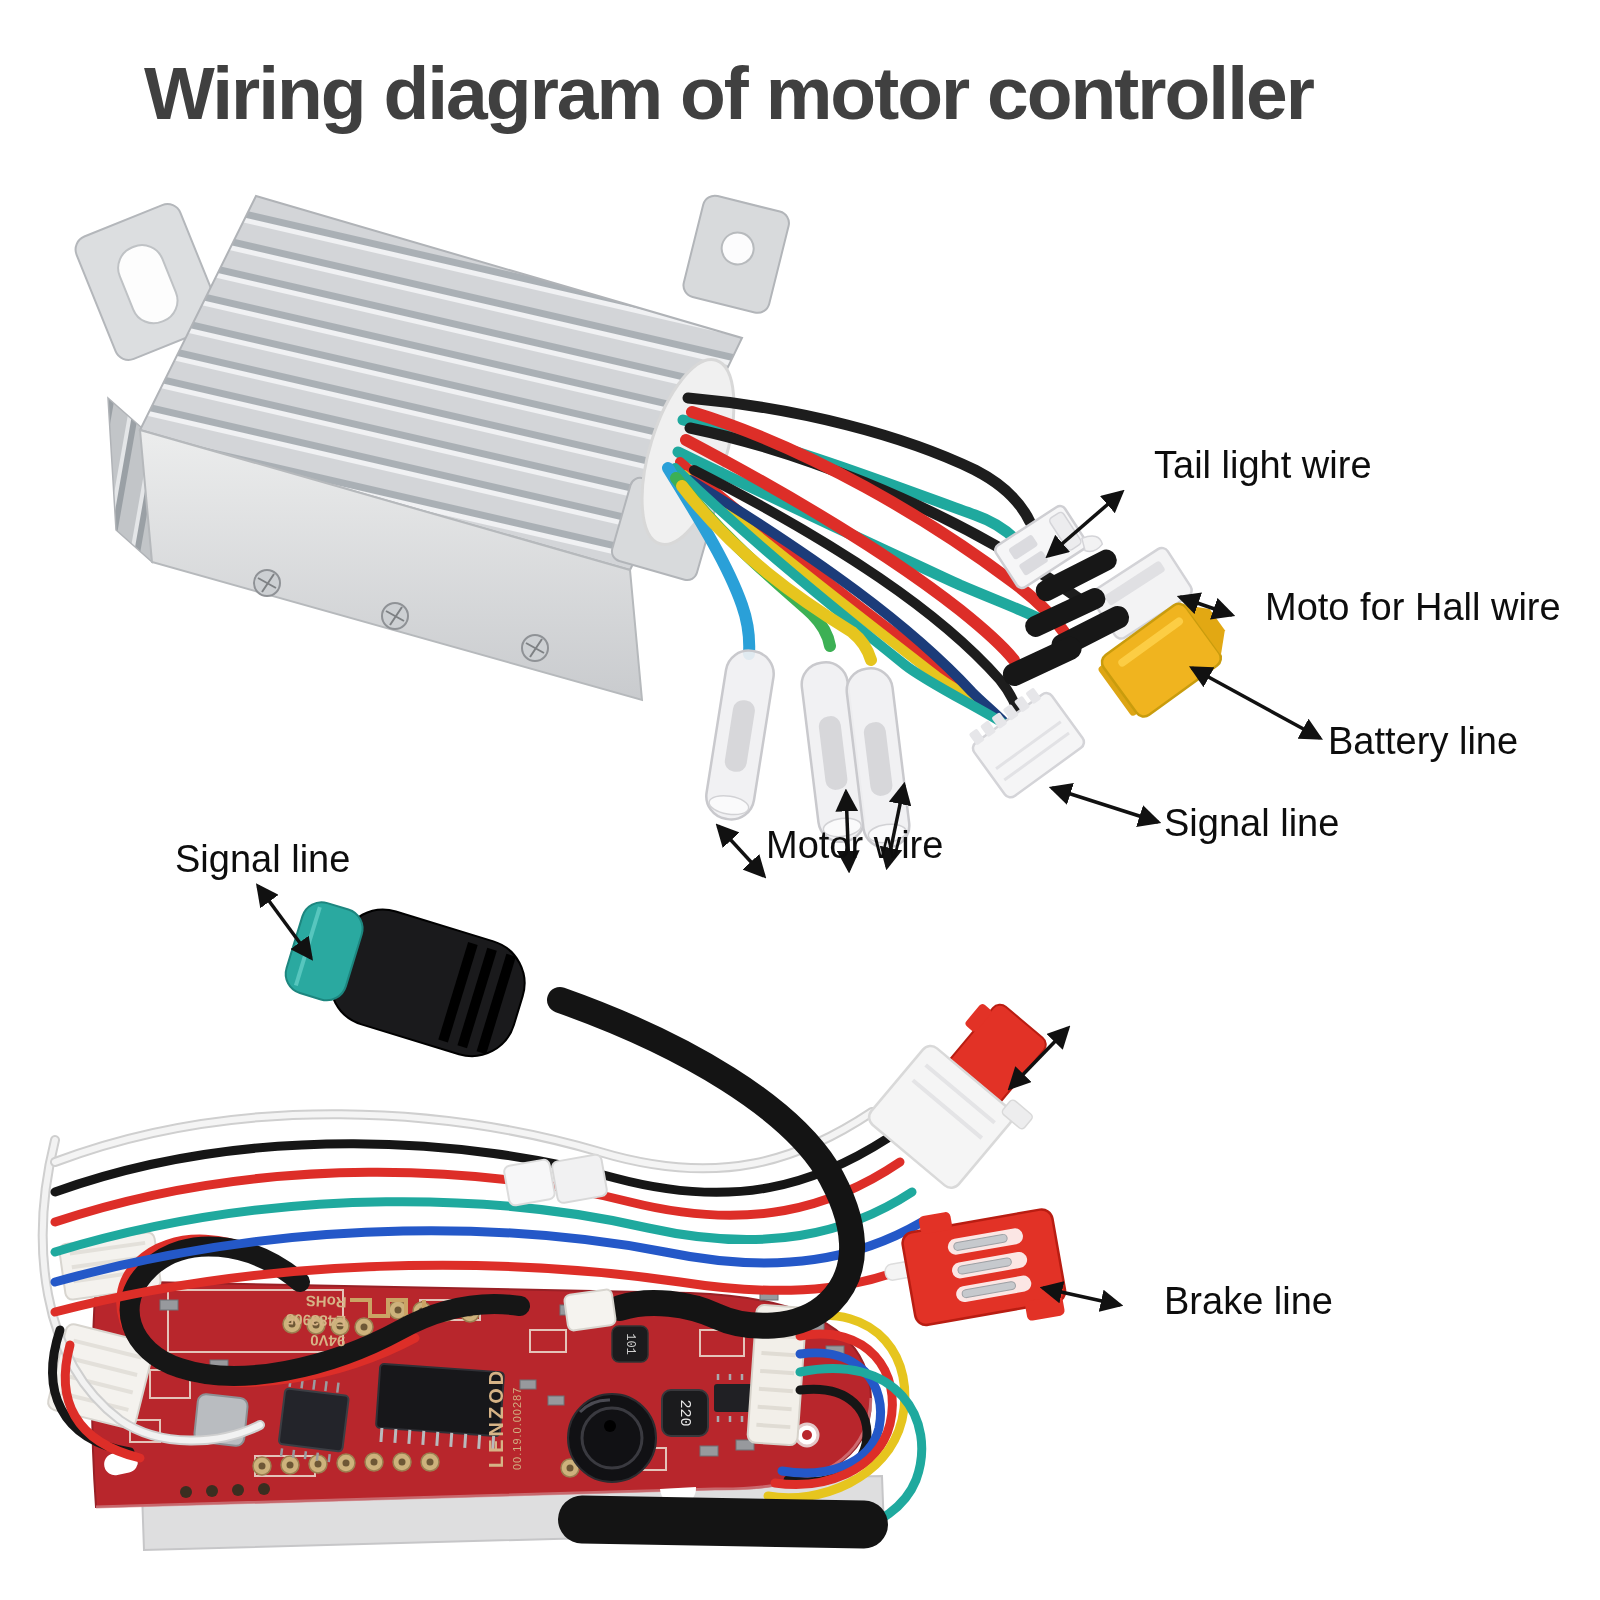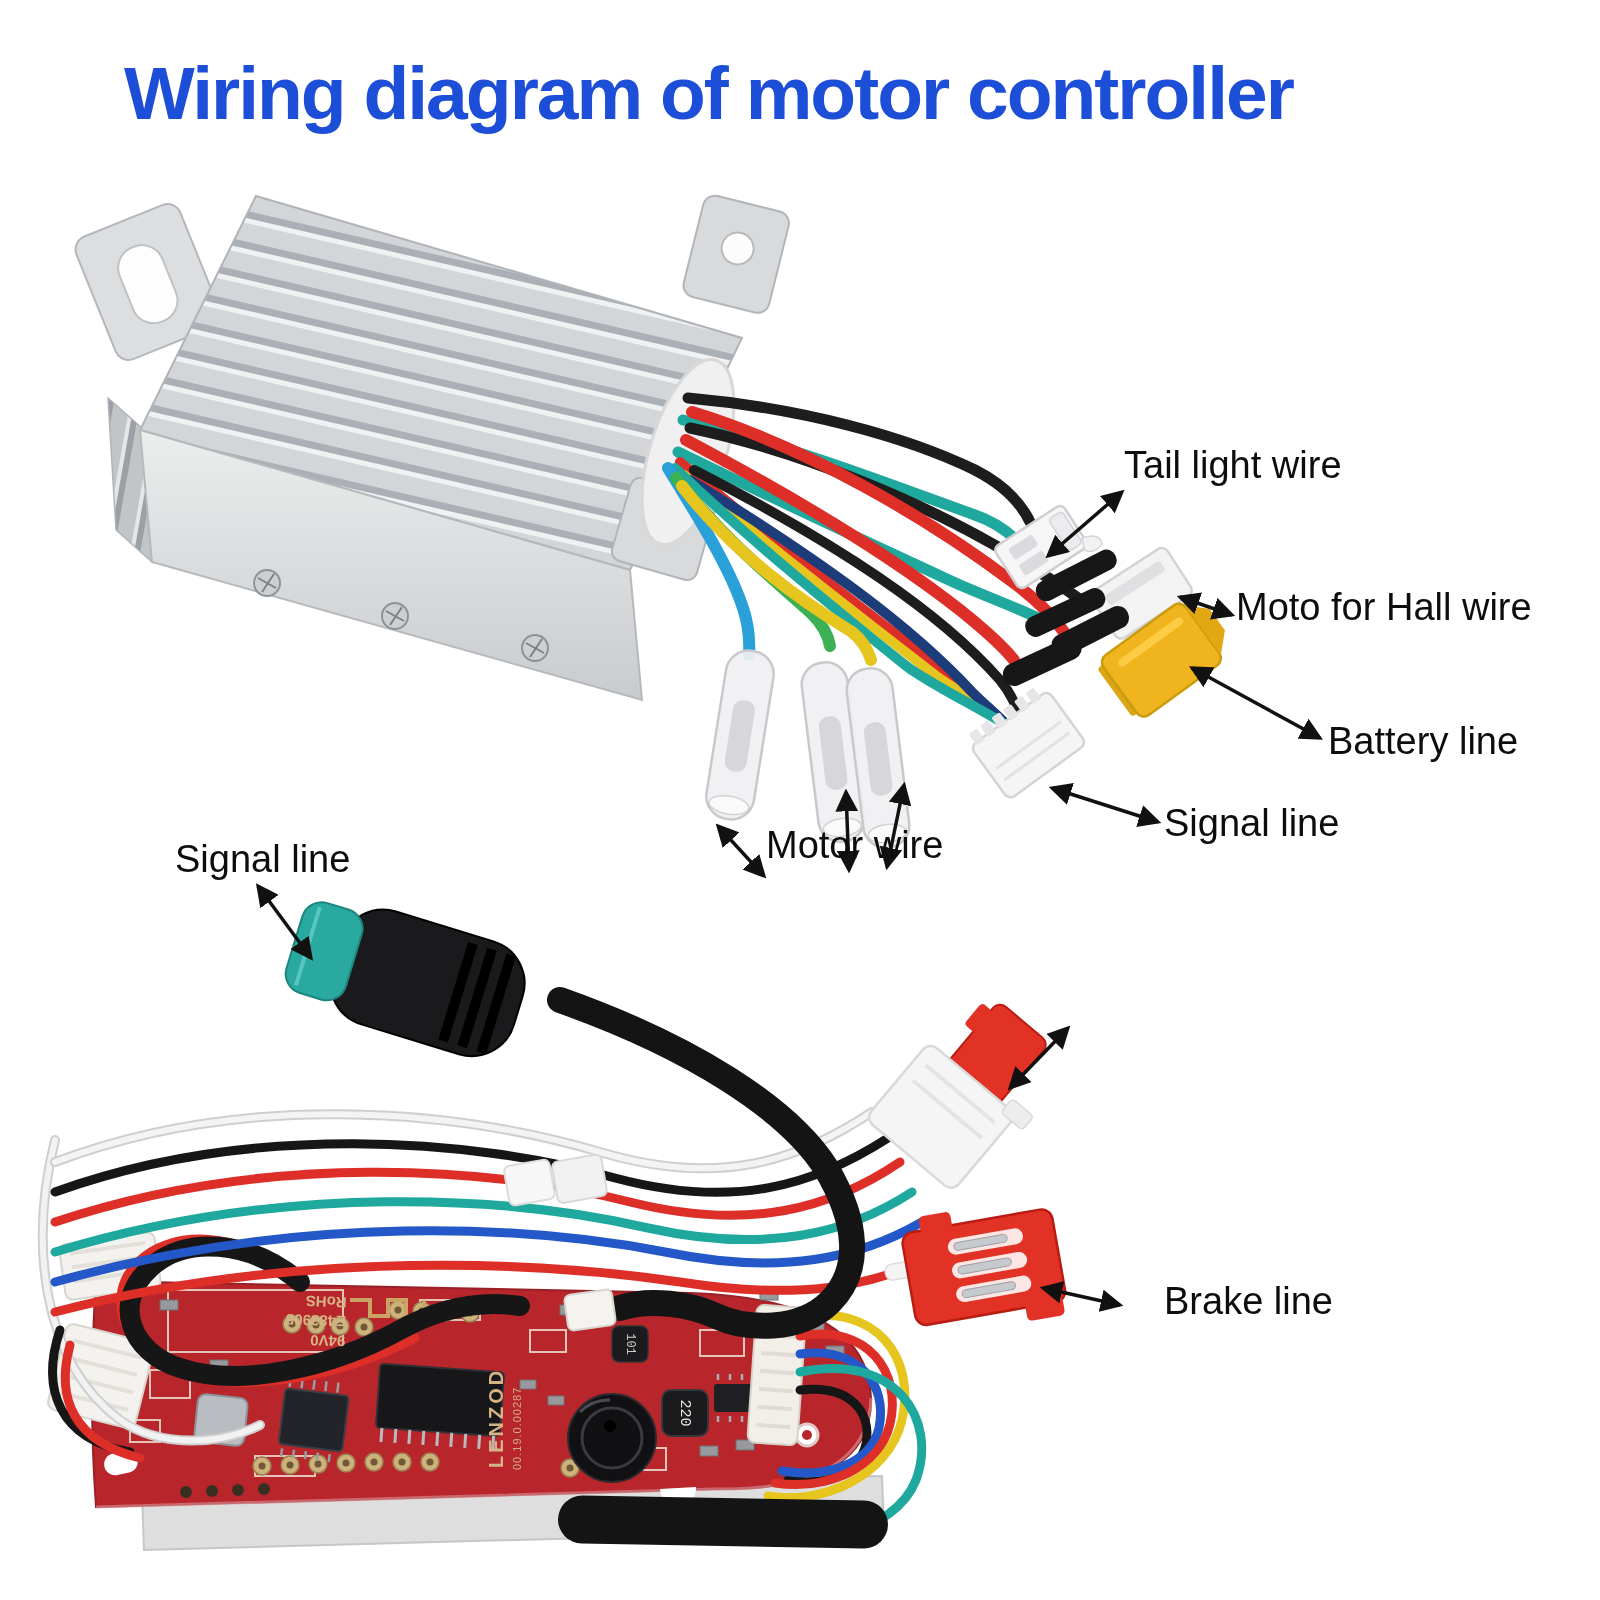--- a/index.html
+++ b/index.html
@@ -1,20 +1,20 @@
 <!DOCTYPE html>
 <html><head>
 <meta charset="utf-8">
 <style>
   html,body{margin:0;padding:0;background:#fff;}
   .stage{position:relative;width:1600px;height:1600px;background:#fff;overflow:hidden;
          font-family:"Liberation Sans",sans-serif;}
   .stage svg{position:absolute;left:0;top:0;}
-  .title{position:absolute;left:124px;top:52px;font:700 75px/1.1 "Liberation Sans",sans-serif;
-         color:#1d4ed8;letter-spacing:-2px;white-space:nowrap;}
+  .title{position:absolute;left:144px;top:52px;font:700 75px/1.1 "Liberation Sans",sans-serif;
+         color:#404040;letter-spacing:-2px;white-space:nowrap;}
   .lbl{position:absolute;font:400 38px/1.12 "Liberation Sans",sans-serif;color:#0d0d0d;white-space:nowrap;}
   .pcb-mark{position:absolute;left:196px;top:1290px;width:150px;transform:rotate(182deg);
             color:#d6b386;font:600 15px/1.3 "Liberation Sans",sans-serif;text-align:left;}
   .pcb-vert{position:absolute;color:#d6b386;font:600 20px/1 "Liberation Sans",sans-serif;
             letter-spacing:3px;transform:rotate(-90deg);transform-origin:0 0;}
   .pcb-vert2{position:absolute;color:#d0ad80;font:400 11px/1 "Liberation Sans",sans-serif;
             letter-spacing:1px;transform:rotate(-90deg);transform-origin:0 0;}
 </style>
 </head>
 <body>
@@ -378,22 +378,22 @@
     <line x1="846" y1="792" x2="849" y2="870" marker-start="url(#ah)" marker-end="url(#ah)"></line>
     <line x1="904" y1="785" x2="887" y2="867" marker-start="url(#ah)" marker-end="url(#ah)"></line>
     <line x1="258" y1="886" x2="311" y2="958" marker-start="url(#ah)" marker-end="url(#ah)"></line>
     <line x1="1010" y1="1088" x2="1068" y2="1028" marker-start="url(#ah)" marker-end="url(#ah)"></line>
     <line x1="1043" y1="1288" x2="1120" y2="1305" marker-start="url(#ah)" marker-end="url(#ah)"></line>
   </g>
 </svg>
 
 <div class="title">Wiring diagram of motor controller</div>
 
-<div class="lbl" style="left:1124px;top:444px">Tail light wire</div>
-<div class="lbl" style="left:1236px;top:586px">Moto for Hall wire</div>
+<div class="lbl" style="left:1154px;top:444px">Tail light wire</div>
+<div class="lbl" style="left:1265px;top:586px">Moto for Hall wire</div>
 <div class="lbl" style="left:1328px;top:720px">Battery line</div>
 <div class="lbl" style="left:1164px;top:802px">Signal line</div>
 <div class="lbl" style="left:766px;top:824px">Motor wire</div>
 <div class="lbl" style="left:175px;top:838px">Signal line</div>
 <div class="lbl" style="left:1164px;top:1280px">Brake line</div>
 
 <div class="pcb-mark">
   <div>94V0</div>
   <div>E483905</div>
   <div>RoHS</div>

